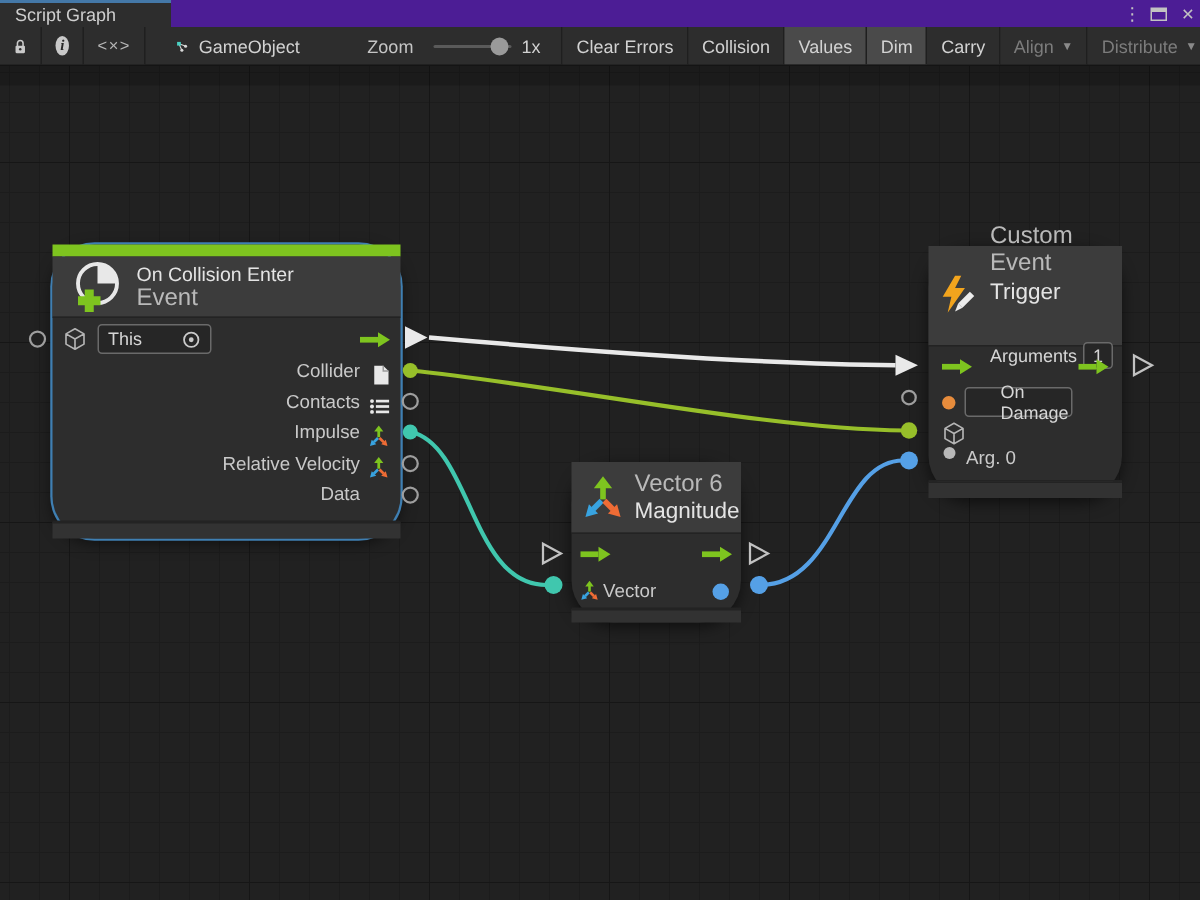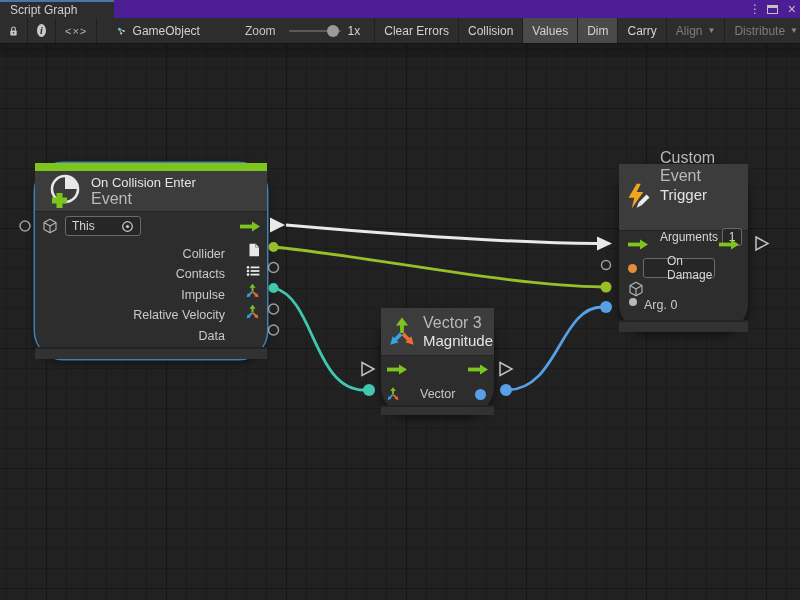--- a/index.html
+++ b/index.html
@@ -57,29 +57,29 @@
   .plabel { font-size:12.5px; color:#c9c9c9; }
   .field { background:#262626; border:1px solid #6a6a6a; border-radius:3px; height:20px;
            display:flex; align-items:center; padding:0 6px; font-size:12px; color:#d6d6d6; }
 
   
   .node-oce { left:35px; top:163px; width:232px; }
   .oce-strip { height:8px; background:#7ec41f; }
   .oce-header { height:40px; padding-left:12px; gap:8px; }
   .row-this { height:28px; display:flex; align-items:center; padding:0 5px 0 7px; gap:7px; }
   .this-field { width:76px; justify-content:space-between; }
-  .port-row { position:relative; height:20.5px; display:flex; align-items:flex-end; justify-content:flex-end; padding-right:42px; }
+  .port-row { position:relative; height:20.5px; display:flex; align-items:flex-start; justify-content:flex-end; padding-right:27px; }
   .port-icon { position:absolute; right:7px; top:50%; transform:translateY(-50%); display:flex; }
   .oce-gap { height:4px; }
 
   
   .node-mag { left:381px; top:308px; width:113px; }
   .mag-header { height:47px; padding-left:6px; gap:6px; }
   .mag-flow { height:27px; display:flex; align-items:center; justify-content:space-between; padding:0 5px; }
-  .mag-vec { position:relative; height:22px; display:flex; align-items:center; gap:20px; padding-left:5px; }
+  .mag-vec { position:relative; height:22px; display:flex; align-items:center; gap:2px; padding-left:5px; }
   .dot { border-radius:50%; display:inline-block; }
   .dot-blue { width:11px; height:11px; background:#55a0e6; position:absolute; right:8px; }
 
   
   .node-trig { left:619px; top:164px; width:129px; }
   .trig-header { height:66px; padding-left:7px; gap:6px; align-items:center; }
   .trig-head-text { display:flex; flex-direction:column; gap:1px; }
   .arg-line { display:flex; align-items:center; gap:4px; font-size:12px; color:#d6d6d6;margin-top:24px; }
   .arg-field { width:20px; height:18px; justify-content:center; padding:0; }
   .trig-flow { height:26px; display:flex; align-items:center; justify-content:space-between; padding:0 8px; }
@@ -257,21 +257,21 @@
   <div class="node-header mag-header">
     <svg width="30" height="30" viewBox="0 0 32 32">
       <rect x="14" y="8" width="4" height="9" fill="#7ec41f"></rect>
         <polygon points="16,0.5 9.5,9 22.5,9" fill="#7ec41f"></polygon>
       <line x1="15" y1="18" x2="9" y2="24" stroke="#38a3e0" stroke-width="4"></line>
         <polygon points="3.5,29.5 12.5,27 6,20.5" fill="#38a3e0"></polygon>
       <line x1="17" y1="18" x2="23" y2="24" stroke="#ef6c35" stroke-width="4"></line>
         <polygon points="28.5,29.5 26,20.5 19.5,27" fill="#ef6c35"></polygon>
     </svg>
     <div>
-      <div class="nsub">Vector 3</div>
+      <div class="nsub">Vector 6</div>
       <div class="ntitle" style="font-size:15px">Magnitude</div>
     </div>
   </div>
   <div class="node-divider"></div>
   <div class="mag-flow">
     <svg width="22" height="11" viewBox="0 0 22 11">
         <rect x="1" y="3.6" width="12" height="3.8" fill="#7ec41f"></rect>
         <polygon points="13,0.5 13,10.5 21,5.5" fill="#7ec41f"></polygon>
       </svg>
     <svg width="22" height="11" viewBox="0 0 22 11">

